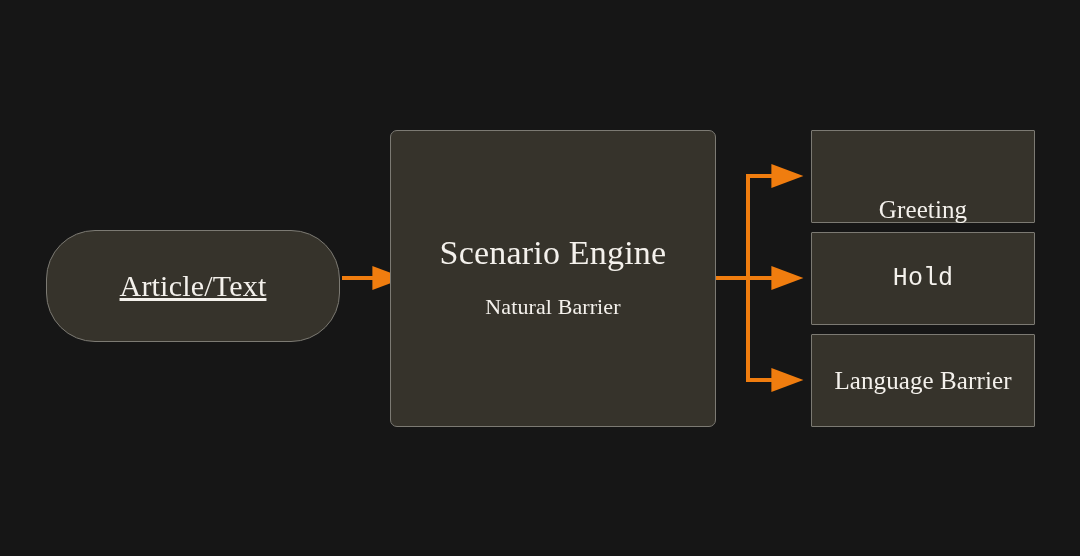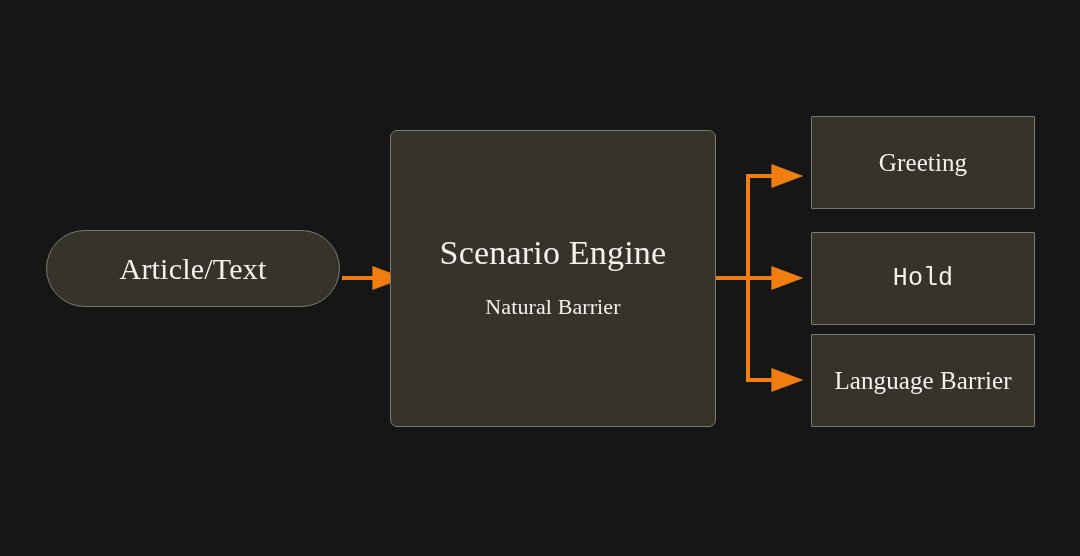--- a/index.html
+++ b/index.html
@@ -34,22 +34,23 @@
     justify-content: center;
     text-align: center;
     user-select: none;
   }
 
   
   #input-node {
     left: 46px;
     top: 230px;
     width: 294px;
-    height: 77px;
+    height: 112px;
     border-radius: 49px;
+    text-decoration: underline;
   }
   #input-node .node-label {
     font-size: 30px;
     line-height: 1;
     letter-spacing: 0.2px;
   }
 
   
   #engine-node {
     left: 390px;
@@ -71,21 +72,21 @@
     letter-spacing: 0.1px;
   }
 
   
   .out-node {
     left: 811px;
     width: 224px;
     height: 93px;
     border-radius: 1px;
   }
-  #out-node-0 { top: 116px; }
+  #out-node-0 { top: 130px; justify-content: flex-end; }
   #out-node-1 { top: 232px; font-family: Liberation Mono, monospace; }
   #out-node-2 { top: 334px; text-align: right; }
   .out-node .node-label {
     font-size: 25px;
     line-height: 1;
     letter-spacing: 0.1px;
   }
 
   
   #connectors {

